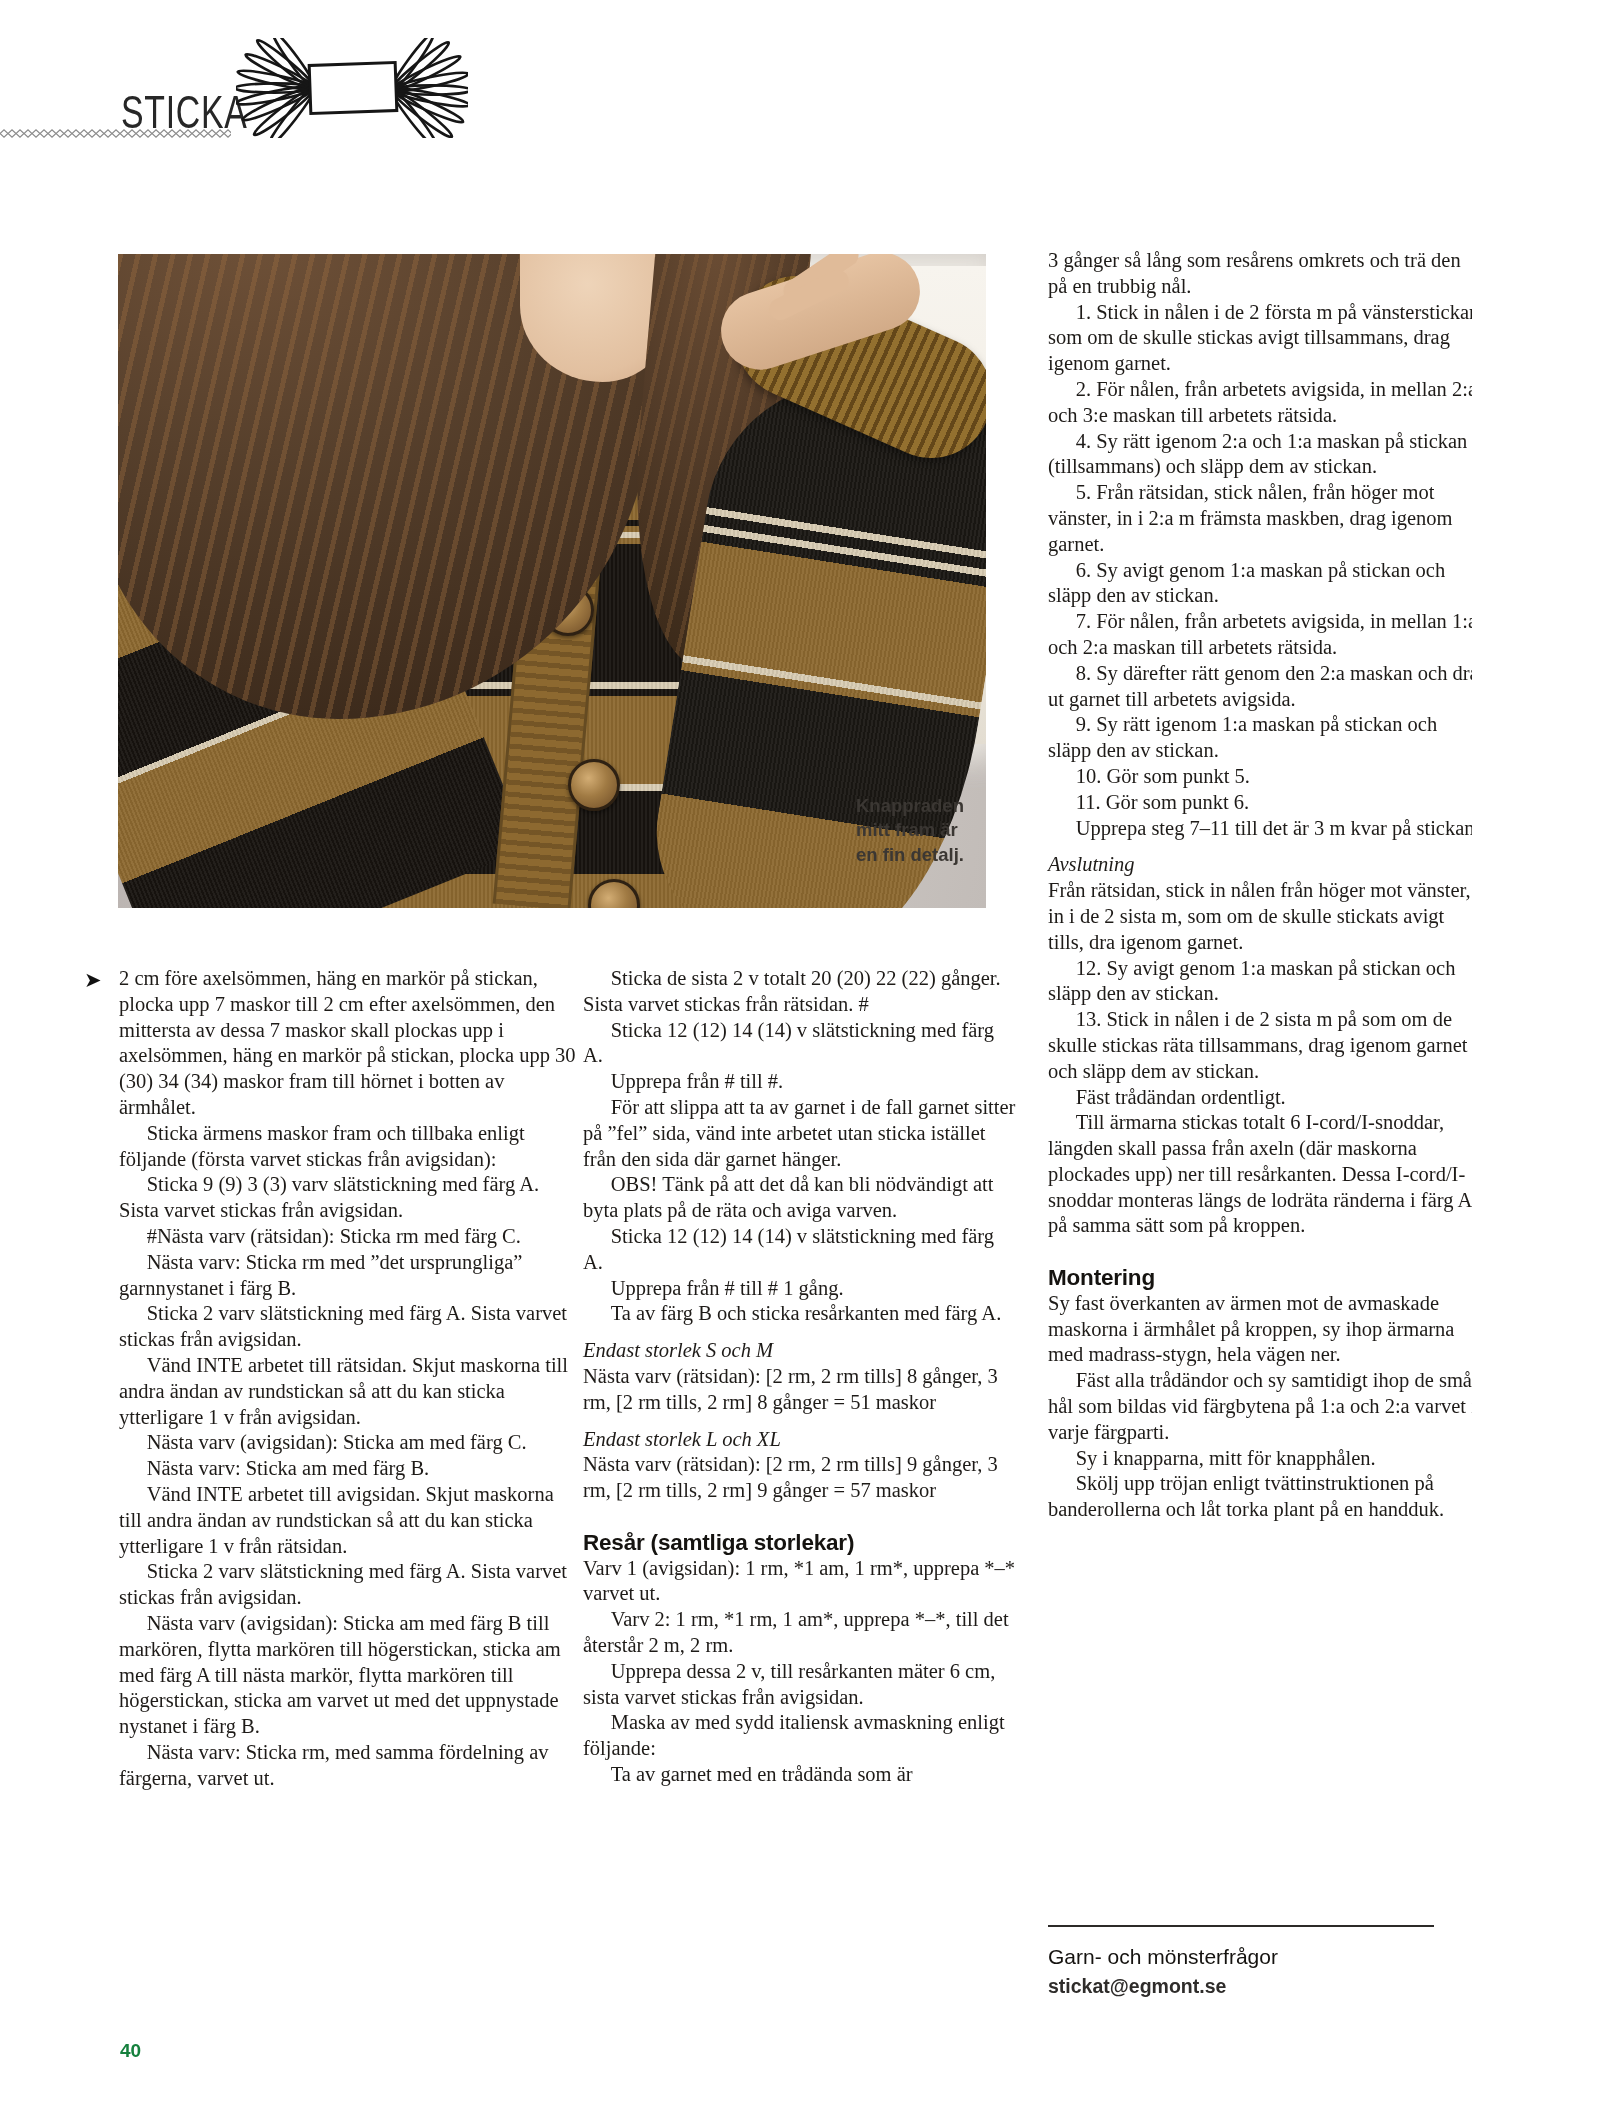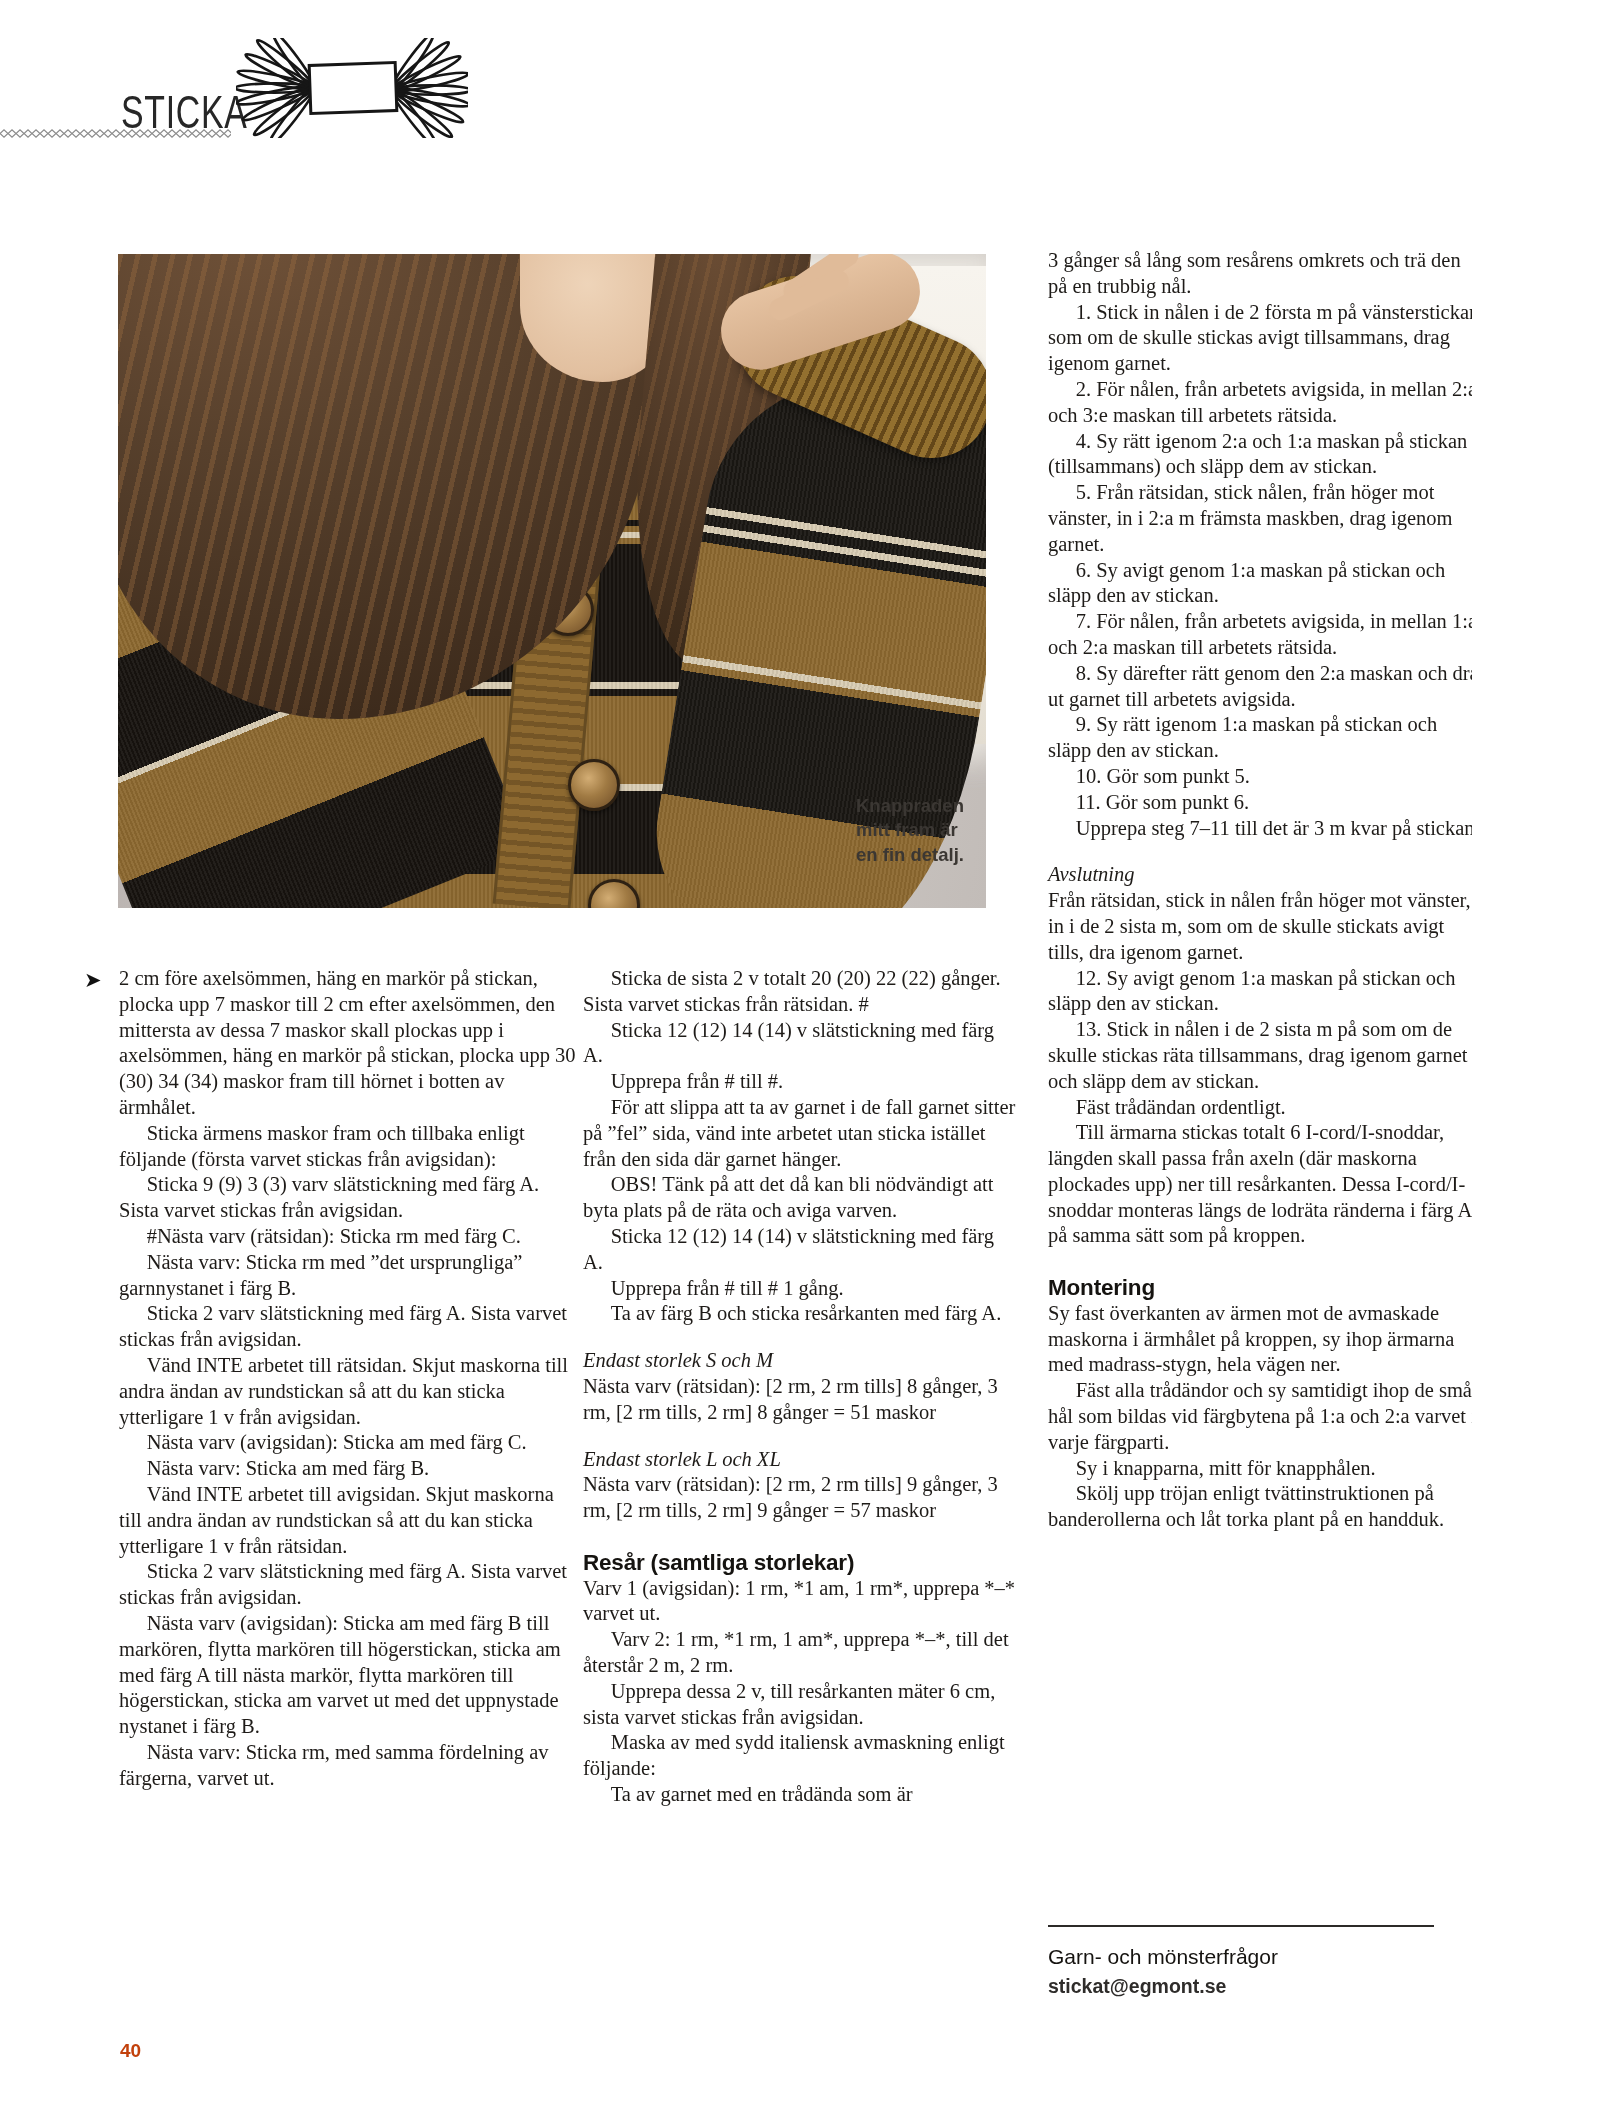--- a/index.html
+++ b/index.html
@@ -87,36 +87,36 @@
   .photo-caption{left:738px;top:540px;width:150px;font-family:"Liberation Sans",sans-serif;
       font-weight:bold;font-size:18.5px;line-height:1.32;color:#3b3733;white-space:pre-line;}
 
   
   .col{position:absolute;font-size:20.5px;line-height:25.8px;text-align:left;}
   .col-left{left:119px;top:966px;width:462px;}
   .col-mid{left:583px;top:966px;width:434px;}
   .col-right{left:1048px;top:248px;width:436px;}
   .para{margin:0;}
   .p-ind{text-indent:1.35em;}
-  .p-ih{font-style:italic;margin-top:21px;}
+  .p-ih{font-style:italic;margin-top:11px;}
   .p-bh{font-family:"Liberation Sans",sans-serif;font-weight:bold;font-size:22.5px;
         margin-top:25.8px;letter-spacing:-.2px;color:#151310;}
   .arrow-marker{position:absolute;left:84px;top:968px;font-size:21px;color:#111;
         font-family:"DejaVu Sans",sans-serif;}
 
   
   .contact{position:absolute;left:1048px;top:1925px;width:386px;
         font-family:"Liberation Sans",sans-serif;}
   .contact-rule{border:0;border-top:2px solid #2c2a28;margin:0 0 18px 0;}
   .contact-title{font-weight:normal;font-size:21px;color:#151310;margin:0 0 6px 0;}
   .contact-email{font-size:19.5px;color:#2e2c2a;margin:0;font-weight:bold;}
 
   
   .page-number{position:absolute;left:120px;top:2040px;font-family:"Liberation Sans",sans-serif;
-        font-weight:bold;font-size:19px;color:#c2410c;}
+        font-weight:bold;font-size:19px;color:#15803d;}
 </style>
 </head>
 <body>
 
 <div id="page">
 
   <div class="section-title">STICKA</div>
 
   <svg class="chain-line" viewBox="0 0 231 11">
     <defs>

